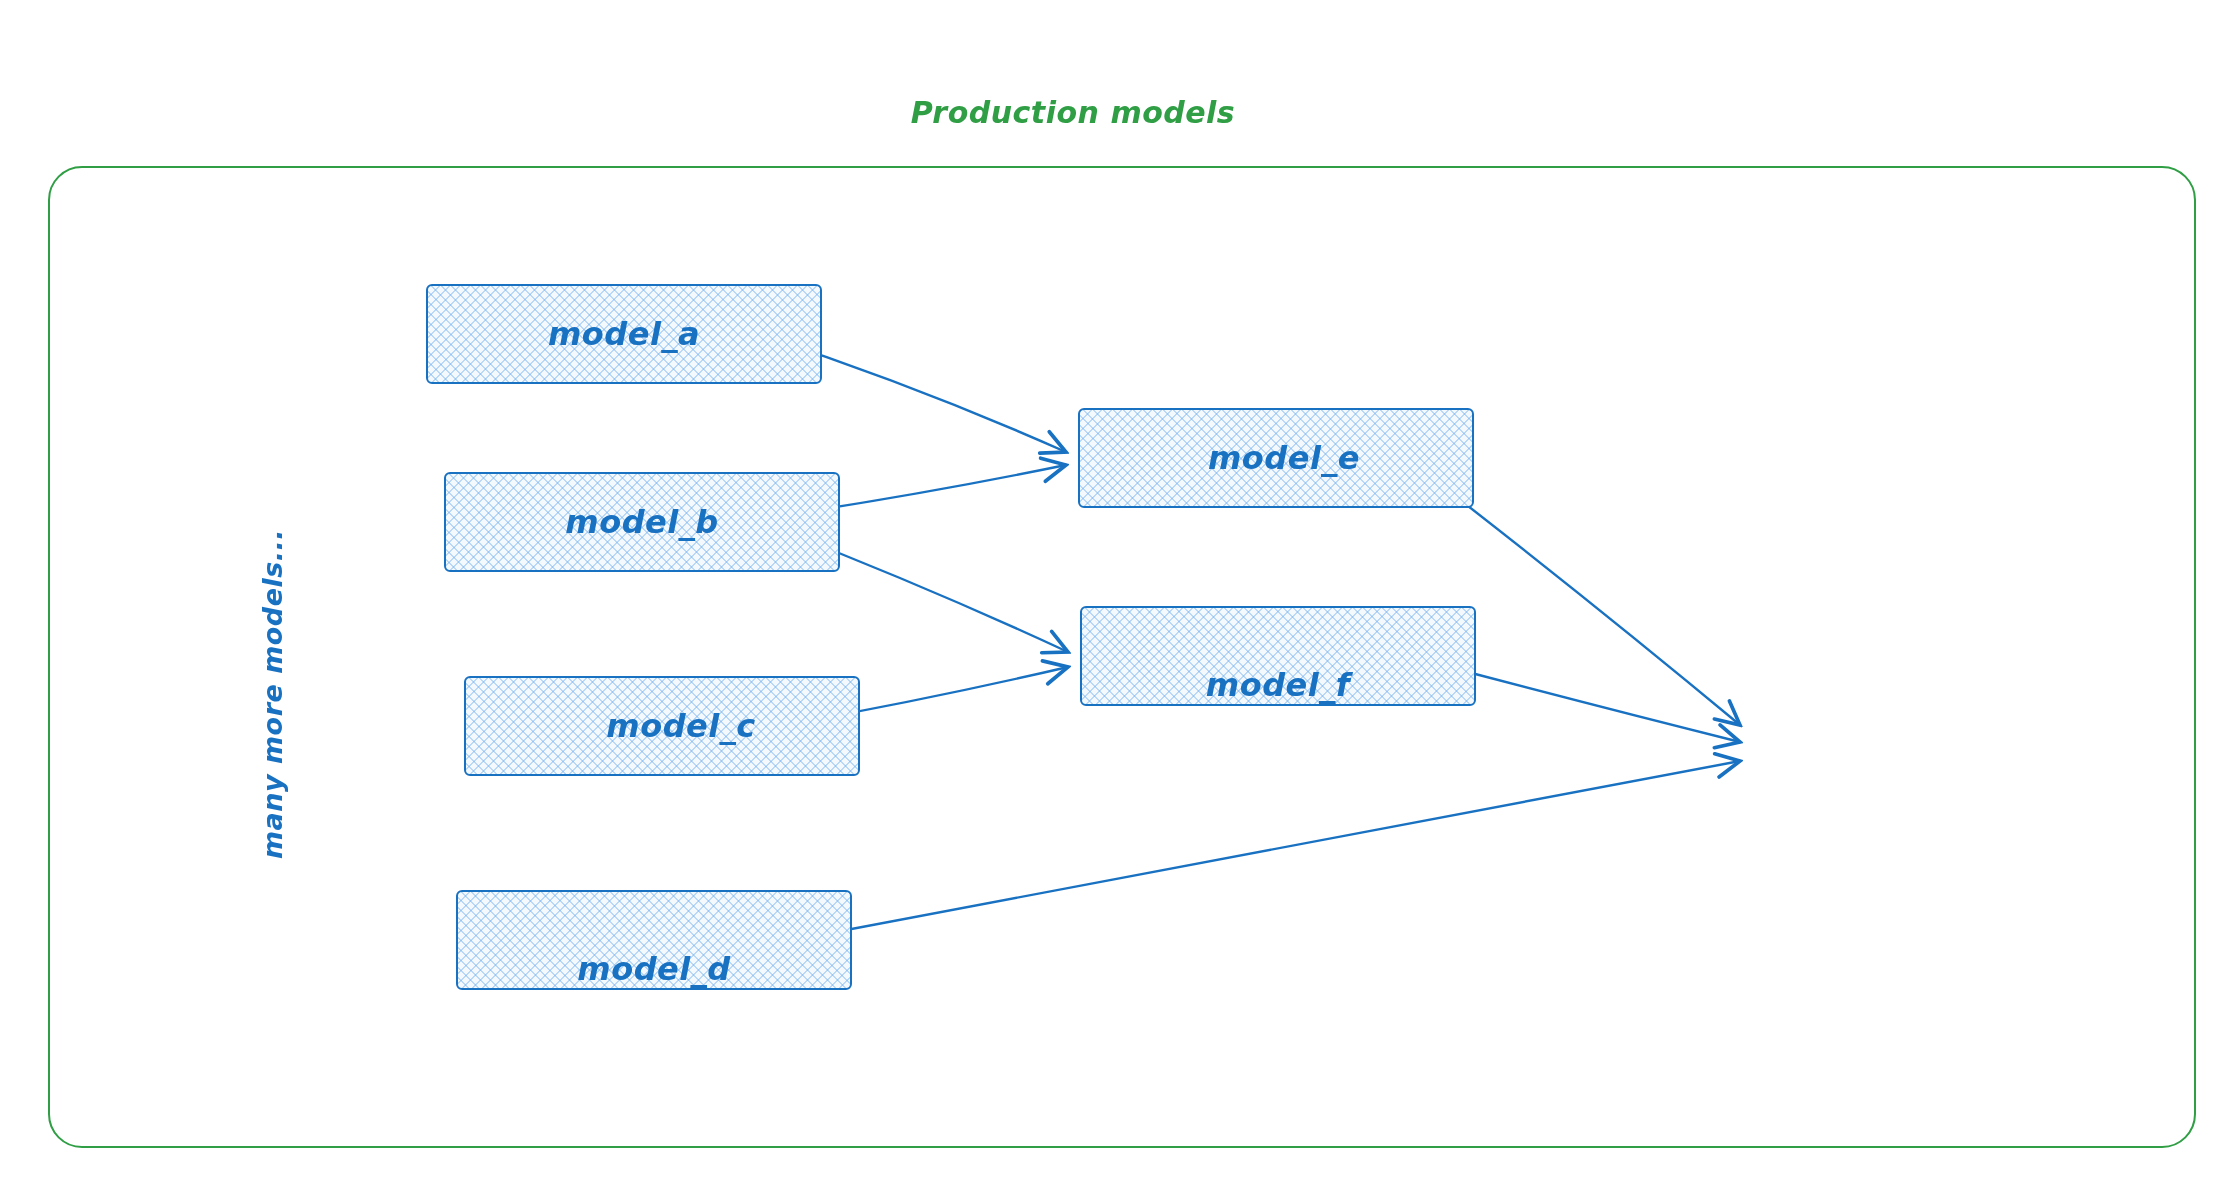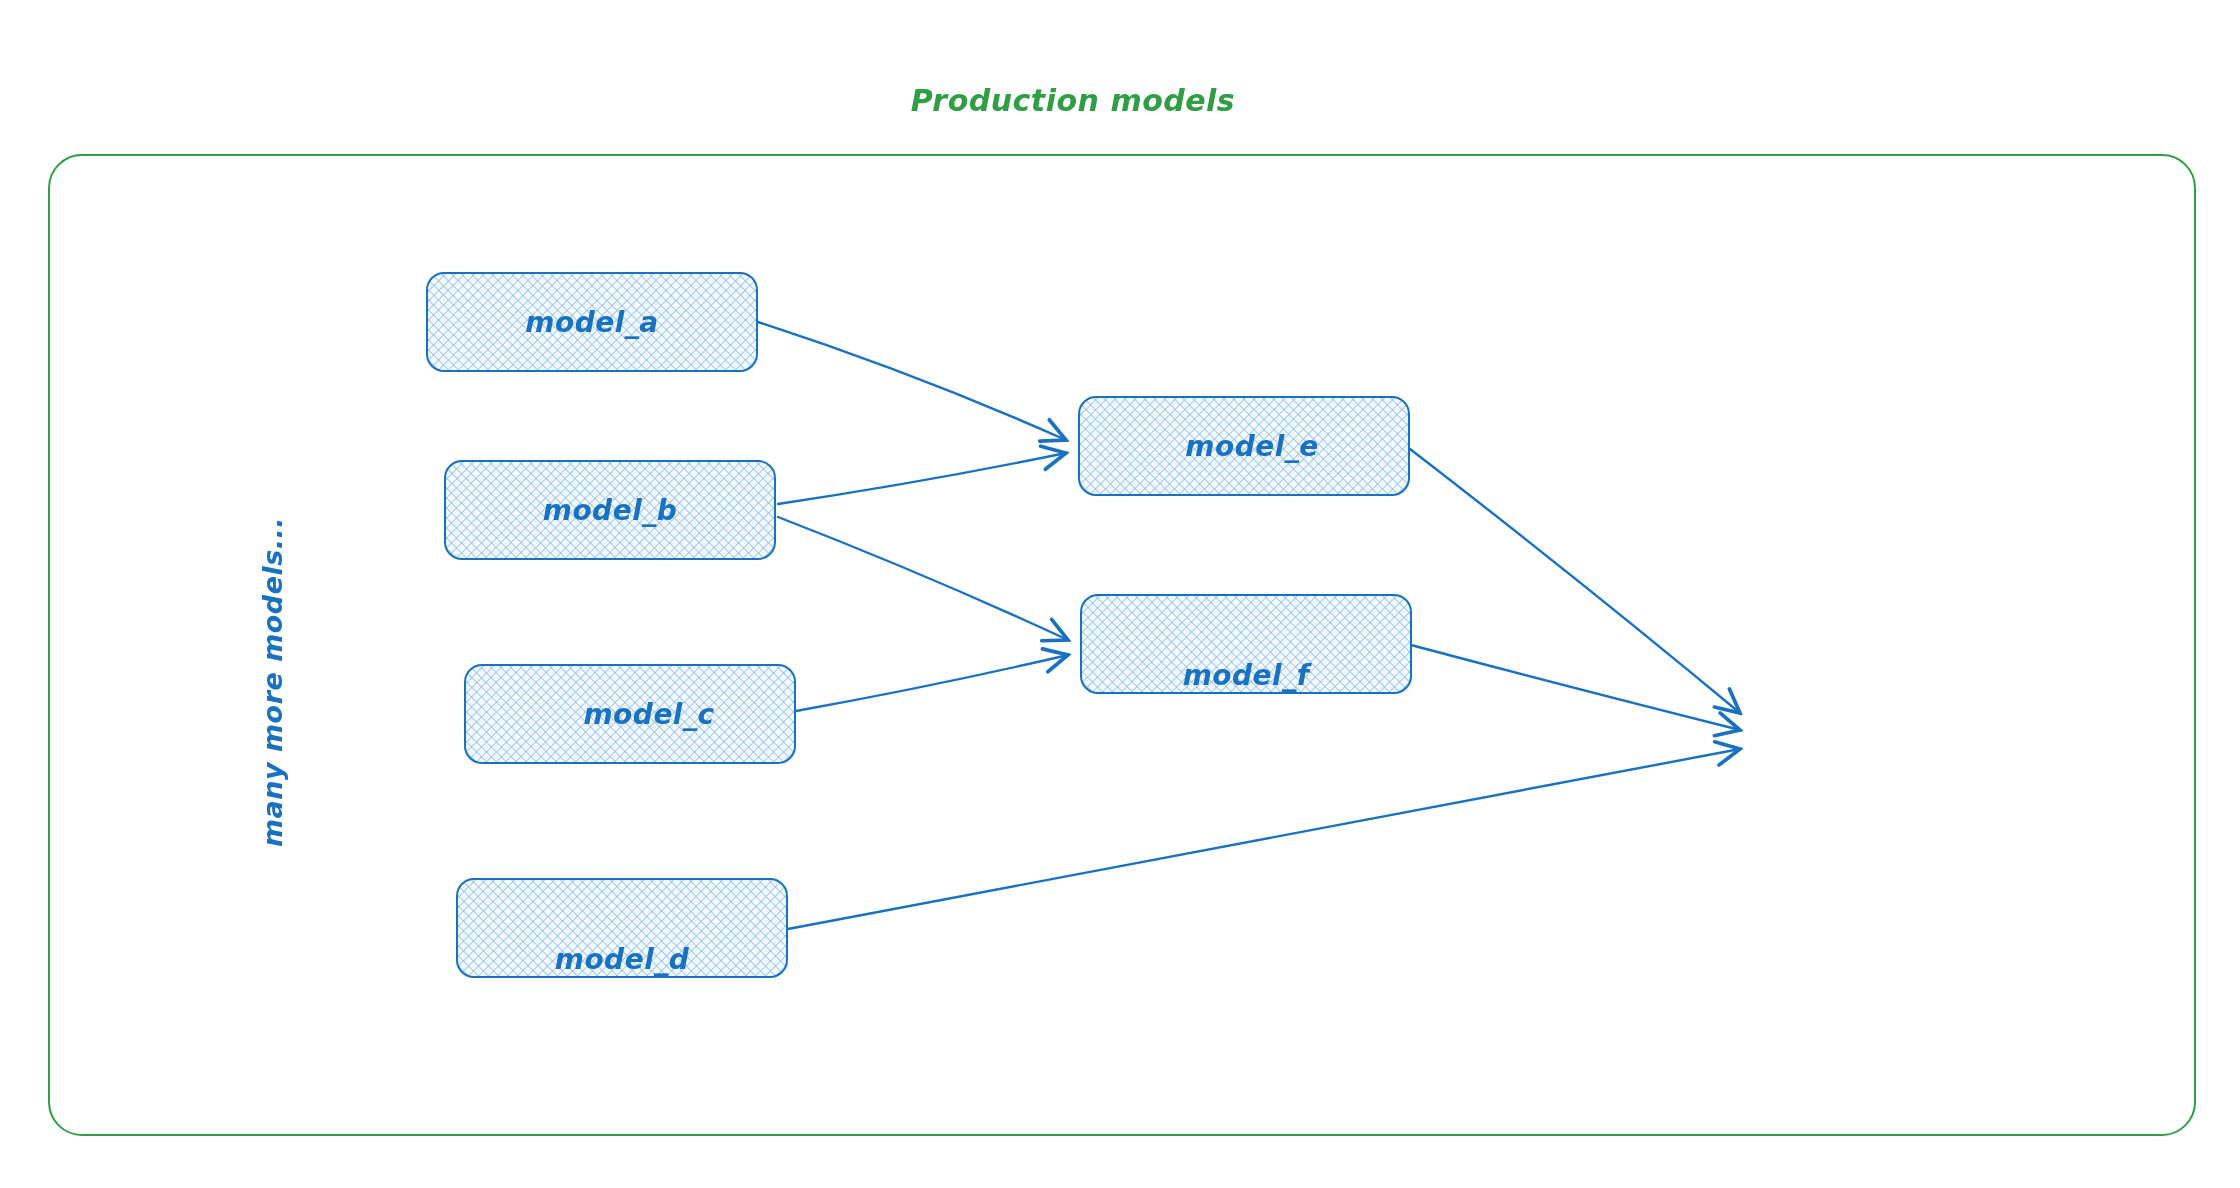--- a/index.html
+++ b/index.html
@@ -4,21 +4,21 @@
 <style>
   :root{
     --green:#2f9e44;
     --blue:#1971c2;
     --hatch:rgba(116,176,238,0.45);
   }
   *{margin:0;padding:0;box-sizing:border-box;}
   html,body{width:2240px;height:1188px;background:#ffffff;overflow:hidden;}
   body{font-family:"DejaVu Sans", sans-serif;position:relative;}
 
-  .canvas{position:absolute;inset:0;}
+  .canvas{position:absolute;inset:0;margin-top:12px;}
 
   .title{
     position:absolute;
     left:1073px;top:83px;
     transform:translateX(-50%);
     color:var(--green);
     font-size:30px;
     font-style:italic;
     font-weight:600;
     letter-spacing:0.5px;
@@ -42,30 +42,30 @@
     color:var(--blue);
     font-size:27px;
     font-style:italic;
     font-weight:600;
     letter-spacing:0.5px;
     white-space:nowrap;
   }
 
   .node{
     position:absolute;
-    width:332px;height:100px;
+    width:396px;height:100px;
     border:2.5px solid var(--blue);
-    border-radius:18px;
+    border-radius:6px;
     background-color:#f4f9fe;
     background-image:
       repeating-linear-gradient(45deg,  var(--hatch) 0 1.4px, transparent 1.4px 7px),
       repeating-linear-gradient(-45deg, var(--hatch) 0 1.4px, transparent 1.4px 7px);
     display:flex;align-items:center;justify-content:center;
     color:var(--blue);
-    font-size:28px;
+    font-size:32px;
     font-style:italic;
     font-weight:600;
     letter-spacing:0.5px;
   }
 
   .node-a{left:426px;top:272px;}
   .node-b{left:444px;top:460px;text-align:right;}
   .node-c{left:464px;top:664px;padding-left:38px;}
   .node-d{left:456px;top:878px;align-items:flex-end;}
   .node-e{left:1078px;top:396px;padding-left:16px;}

